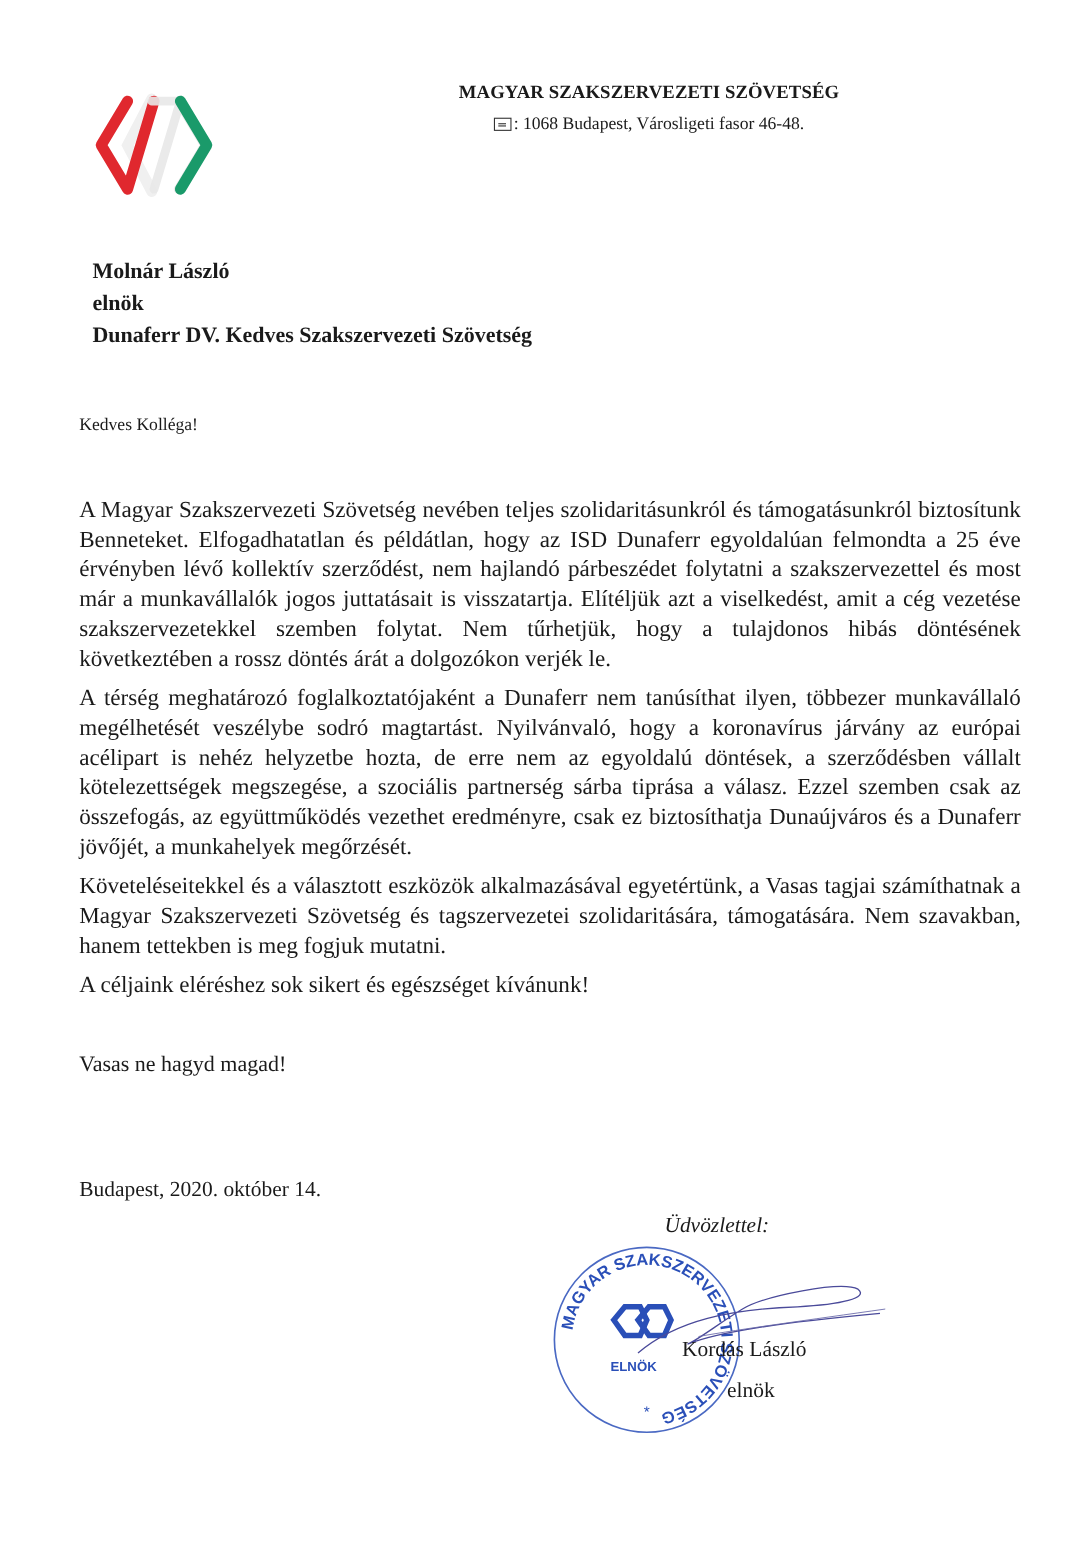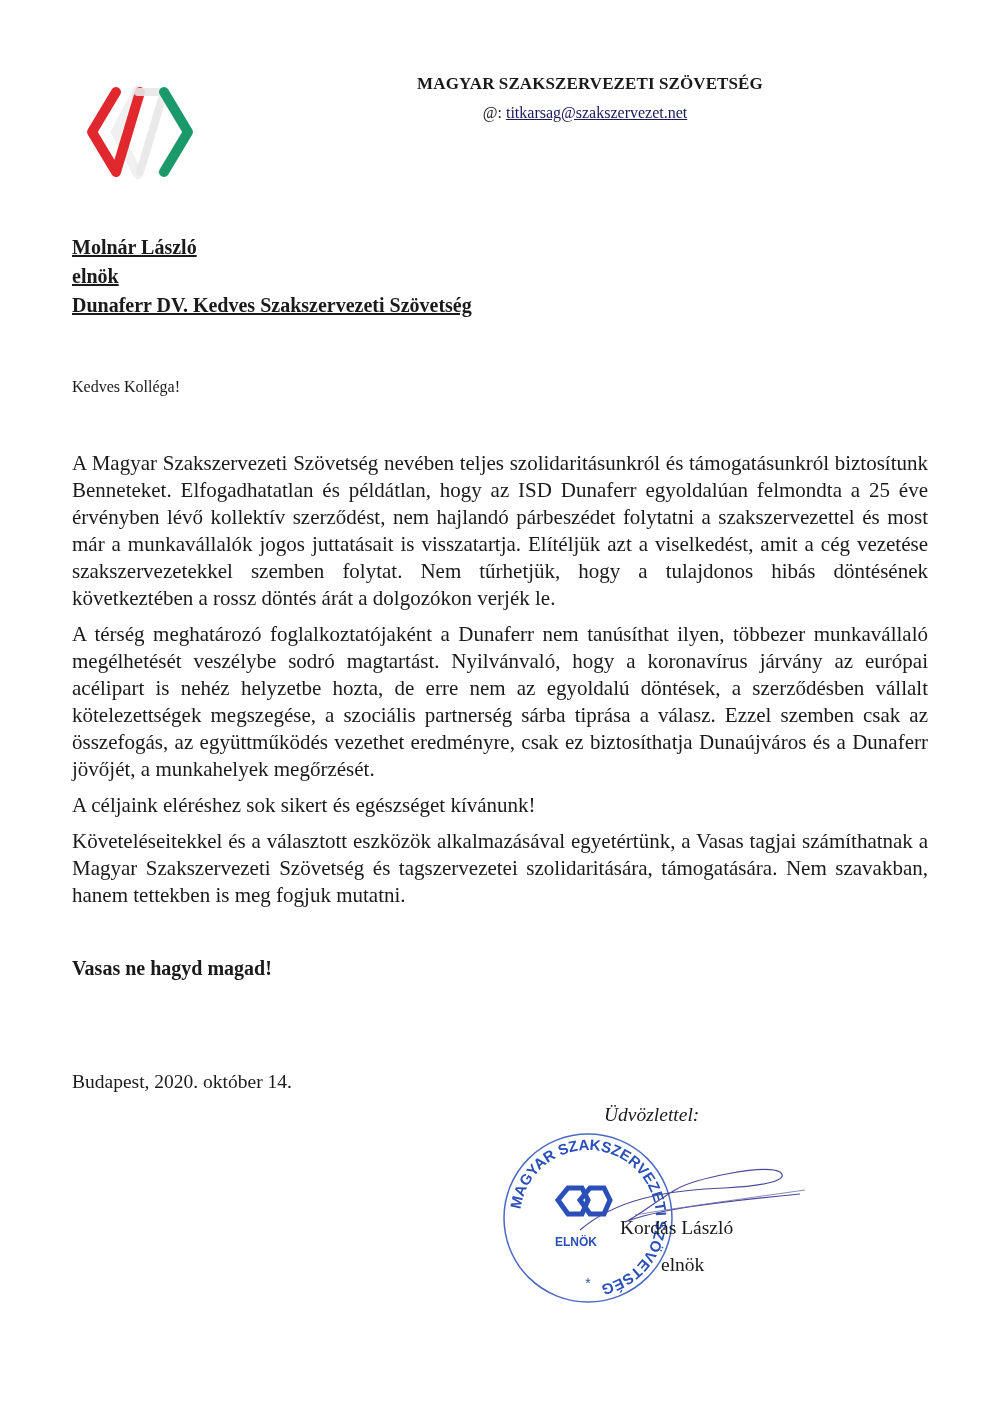--- a/index.html
+++ b/index.html
@@ -8,62 +8,62 @@
   .logo { position:absolute; left:80px; top:82px; width:120px; height:100px; }
   .header { position:absolute; left:300px; top:74px; width:540px; text-align:center; }
   .org { font-weight:bold; font-size:17px; letter-spacing:0.1px; margin-left:40px; }
   .hline { font-size:16px; margin-top:10px; }
   .addr { margin-left:40px; }
   .mail1 { margin-left:30px; }
   .mail2 { margin-left:70px; }
   .hline a { color:#1a1a5a; text-decoration:underline; }
   .envelope { display:inline-block; width:14px; height:10px; border:1px solid #333; vertical-align:middle; position:relative; margin-right:2px; }
   .envelope:after { content:""; position:absolute; left:3px; top:4px; width:7px; height:1px; background:#333; box-shadow:0 2px 0 #333; }
-  .recipient { position:absolute; left:72px; top:233px; font-weight:bold; font-size:20px; line-height:29px;text-decoration:underline; }
+  .recipient { position:absolute; left:84px; top:233px; font-weight:bold; font-size:20px; line-height:29px; }
   .greeting { position:absolute; left:72px; top:378px; font-weight:normal; font-size:16px; }
   .body { position:absolute; left:72px; top:450px; width:856px; font-size:21px; line-height:27px; text-align:justify; }
   .body p { margin:0 0 9px 0; }
-  .closing { position:absolute; left:72px; top:957px; font-weight:bold; font-size:20px; }
+  .closing { position:absolute; left:72px; top:957px; font-weight:normal; font-size:20px; }
   .date { position:absolute; left:72px; top:1071px; font-size:19.5px; }
   .regards { position:absolute; left:604px; top:1104px; font-size:19.5px;font-style:italic; }
   .stamp { position:absolute; left:498px; top:1128px; width:180px; height:180px; }
   .sig-name { position:absolute; left:620px; top:1217px; font-size:19.5px; }
   .sig-title { position:absolute; left:661px; top:1254px; font-size:19.5px; }
   .signature { position:absolute; left:575px; top:1160px; width:230px; height:80px; }
 </style>
 </head>
 <body>
 
 <svg class="logo" viewBox="0 0 120 100">
   <path d="M30 8 L8 50 L30 92" fill="none" stroke="#f0f0f0" stroke-width="10" stroke-linecap="round" transform="translate(28,0)"></path>
   <path d="M36 10 L12 50 L36 90 M36 90 L60 10" fill="none" stroke="#e0282e" stroke-width="10" stroke-linecap="round" stroke-linejoin="round"></path>
   <path d="M58 10 L82 10 L106 50 L82 90 M60 90 L84 10" fill="none" stroke="#e8e8e8" stroke-width="8" stroke-linecap="round" stroke-linejoin="round" opacity="0.9"></path>
   <path d="M84 10 L108 50 L84 90" fill="none" stroke="#1a9a6a" stroke-width="10" stroke-linecap="round" stroke-linejoin="round"></path>
 </svg>
 
 <div class="header">
   <div class="org">MAGYAR SZAKSZERVEZETI SZÖVETSÉG</div>
-  <div class="hline mail1">
-    <span>@: </span><a>titkarsag@szakszervezet.net</a>
+  <div class="hline addr">
+    <span class="envelope"></span><span>: 1068 Budapest, Városligeti fasor 46-48.</span>
   </div>
 </div>
 
 <div class="recipient">
   <div>Molnár László</div>
   <div>elnök</div>
   <div>Dunaferr DV. Kedves Szakszervezeti Szövetség</div>
 </div>
 
 <div class="greeting">Kedves Kolléga!</div>
 
 <div class="body">
   <p>A Magyar Szakszervezeti Szövetség nevében teljes szolidaritásunkról és támogatásunkról biztosítunk Benneteket. Elfogadhatatlan és példátlan, hogy az ISD Dunaferr egyoldalúan felmondta a 25 éve érvényben lévő kollektív szerződést, nem hajlandó párbeszédet folytatni a szakszervezettel és most már a munkavállalók jogos juttatásait is visszatartja. Elítéljük azt a viselkedést, amit a cég vezetése szakszervezetekkel szemben folytat. Nem tűrhetjük, hogy a tulajdonos hibás döntésének következtében a rossz döntés árát a dolgozókon verjék le.</p>
   <p>A térség meghatározó foglalkoztatójaként a Dunaferr nem tanúsíthat ilyen, többezer munkavállaló megélhetését veszélybe sodró magtartást. Nyilvánvaló, hogy a koronavírus járvány az európai acélipart is nehéz helyzetbe hozta, de erre nem az egyoldalú döntések, a szerződésben vállalt kötelezettségek megszegése, a szociális partnerség sárba tiprása a válasz. Ezzel szemben csak az összefogás, az együttműködés vezethet eredményre, csak ez biztosíthatja Dunaújváros és a Dunaferr jövőjét, a munkahelyek megőrzését.</p>
+  <p>Követeléseitekkel és a választott eszközök alkalmazásával egyetértünk, a Vasas tagjai számíthatnak a Magyar Szakszervezeti Szövetség és tagszervezetei szolidaritására, támogatására. Nem szavakban, hanem tettekben is meg fogjuk mutatni.</p>
   <p>A céljaink eléréshez sok sikert és egészséget kívánunk!</p>
-  <p>Követeléseitekkel és a választott eszközök alkalmazásával egyetértünk, a Vasas tagjai számíthatnak a Magyar Szakszervezeti Szövetség és tagszervezetei szolidaritására, támogatására. Nem szavakban, hanem tettekben is meg fogjuk mutatni.</p>
 </div>
 
 <div class="closing">Vasas ne hagyd magad!</div>
 
 <div class="date">Budapest, 2020. október 14.</div>
 
 <div class="regards">Üdvözlettel:</div>
 
 <svg class="stamp" viewBox="0 0 180 180">
   <defs>

